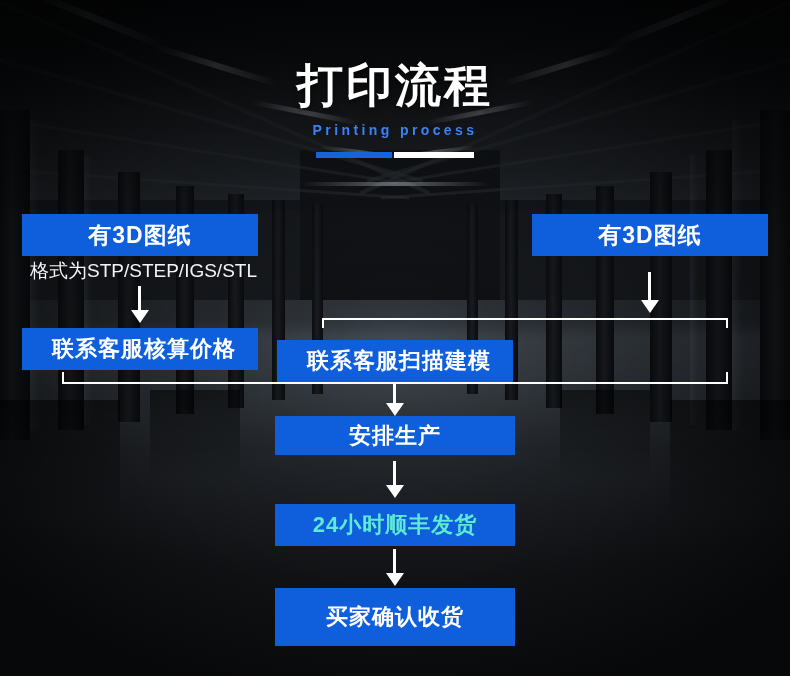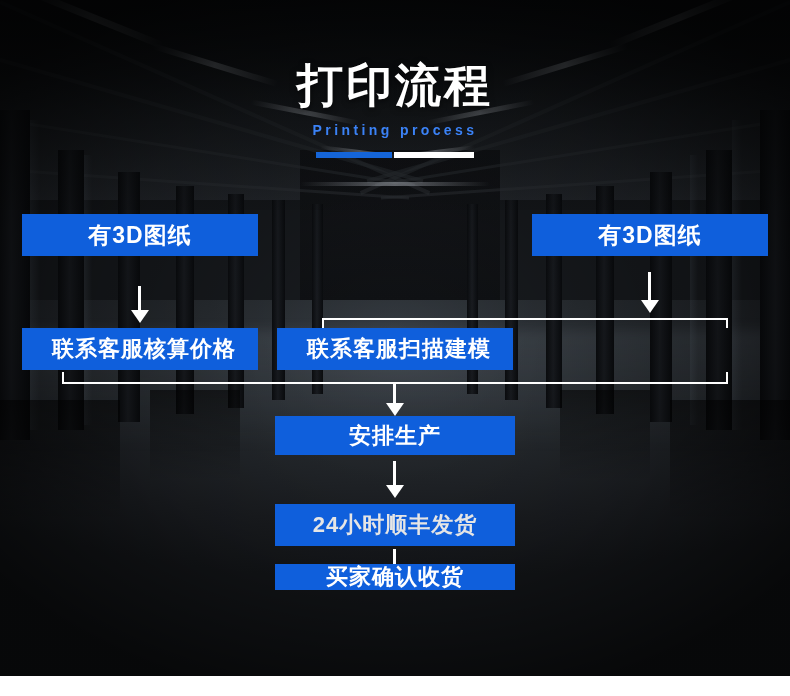--- a/index.html
+++ b/index.html
@@ -87,21 +87,21 @@
     color:#ffffff;
     display:flex;align-items:center;justify-content:center;
     font-weight:bold;
     letter-spacing:1px;
     box-sizing:border-box;
     text-align:right;
   }
   .box.small{font-size:23px;}
   .box.mid{font-size:22px;padding-left:8px;}
   .box.flow{font-size:22px;}
-  .box.orange{color:#e5e5e5;}
+  .box.orange{color:#5eead4;}
 
   .note{
     position:absolute;color:#f2f4f6;font-size:19px;font-weight:normal;
     white-space:nowrap;
   }
 
   
   .vline{position:absolute;background:#ffffff;width:3px;}
   .arrowhead{
     position:absolute;width:0;height:0;
@@ -182,50 +182,51 @@
     <div class="rule">
       <div class="rule-inner">
         <div class="rule-blue"></div>
         <div class="rule-white"></div>
       </div>
     </div>
 
     <div class="box small" style="left:22px;top:214px;width:236px;height:42px;">有3D图纸</div>
     <div class="box small" style="left:532px;top:214px;width:236px;height:42px;">有3D图纸</div>
 
+    <div class="note" style="left:30px;top:258px;">格式为STP/STEP/IGS/STL</div>
 
     <div class="vline" style="left:138px;top:286px;height:26px;"></div>
     <div class="arrowhead" style="left:131px;top:310px;"></div>
 
     <div class="vline" style="left:648px;top:272px;height:30px;"></div>
     <div class="arrowhead" style="left:641px;top:300px;"></div>
 
     <div class="bracket" style="left:322px;top:318px;width:406px;height:10px;">
       <div class="hl"></div>
       <div class="vl" style="left:0px;height:10px;"></div>
       <div class="vl" style="right:0px;height:10px;"></div>
     </div>
 
     <div class="box mid" style="left:22px;top:328px;width:236px;height:42px;">联系客服核算价格</div>
-    <div class="box mid" style="left:277px;top:328px;width:236px;height:42px;">联系客服扫描建模</div>
+    <div class="box mid" style="left:277px;top:340px;width:236px;height:42px;">联系客服扫描建模</div>
 
     <div class="bracket" style="left:62px;top:372px;width:666px;height:12px;">
       <div class="hl" style="top:10px;"></div>
       <div class="vl" style="left:0px;height:12px;"></div>
       <div class="vl" style="right:0px;height:12px;"></div>
     </div>
     <div class="vline" style="left:393px;top:383px;height:22px;"></div>
     <div class="arrowhead" style="left:386px;top:403px;"></div>
 
     <div class="box flow" style="left:275px;top:416px;width:240px;height:39px;">安排生产</div>
 
     <div class="vline" style="left:393px;top:461px;height:26px;"></div>
     <div class="arrowhead" style="left:386px;top:485px;"></div>
 
     <div class="box flow orange" style="left:275px;top:504px;width:240px;height:42px;">24小时顺丰发货</div>
 
     <div class="vline" style="left:393px;top:549px;height:26px;"></div>
     <div class="arrowhead" style="left:386px;top:573px;"></div>
 
-    <div class="box flow" style="left:275px;top:564px;width:240px;height:26px;">买家确认收货</div>
+    <div class="box flow" style="left:275px;top:588px;width:240px;height:58px;">买家确认收货</div>
 
   </div>
 </div>
 
 </body></html>

